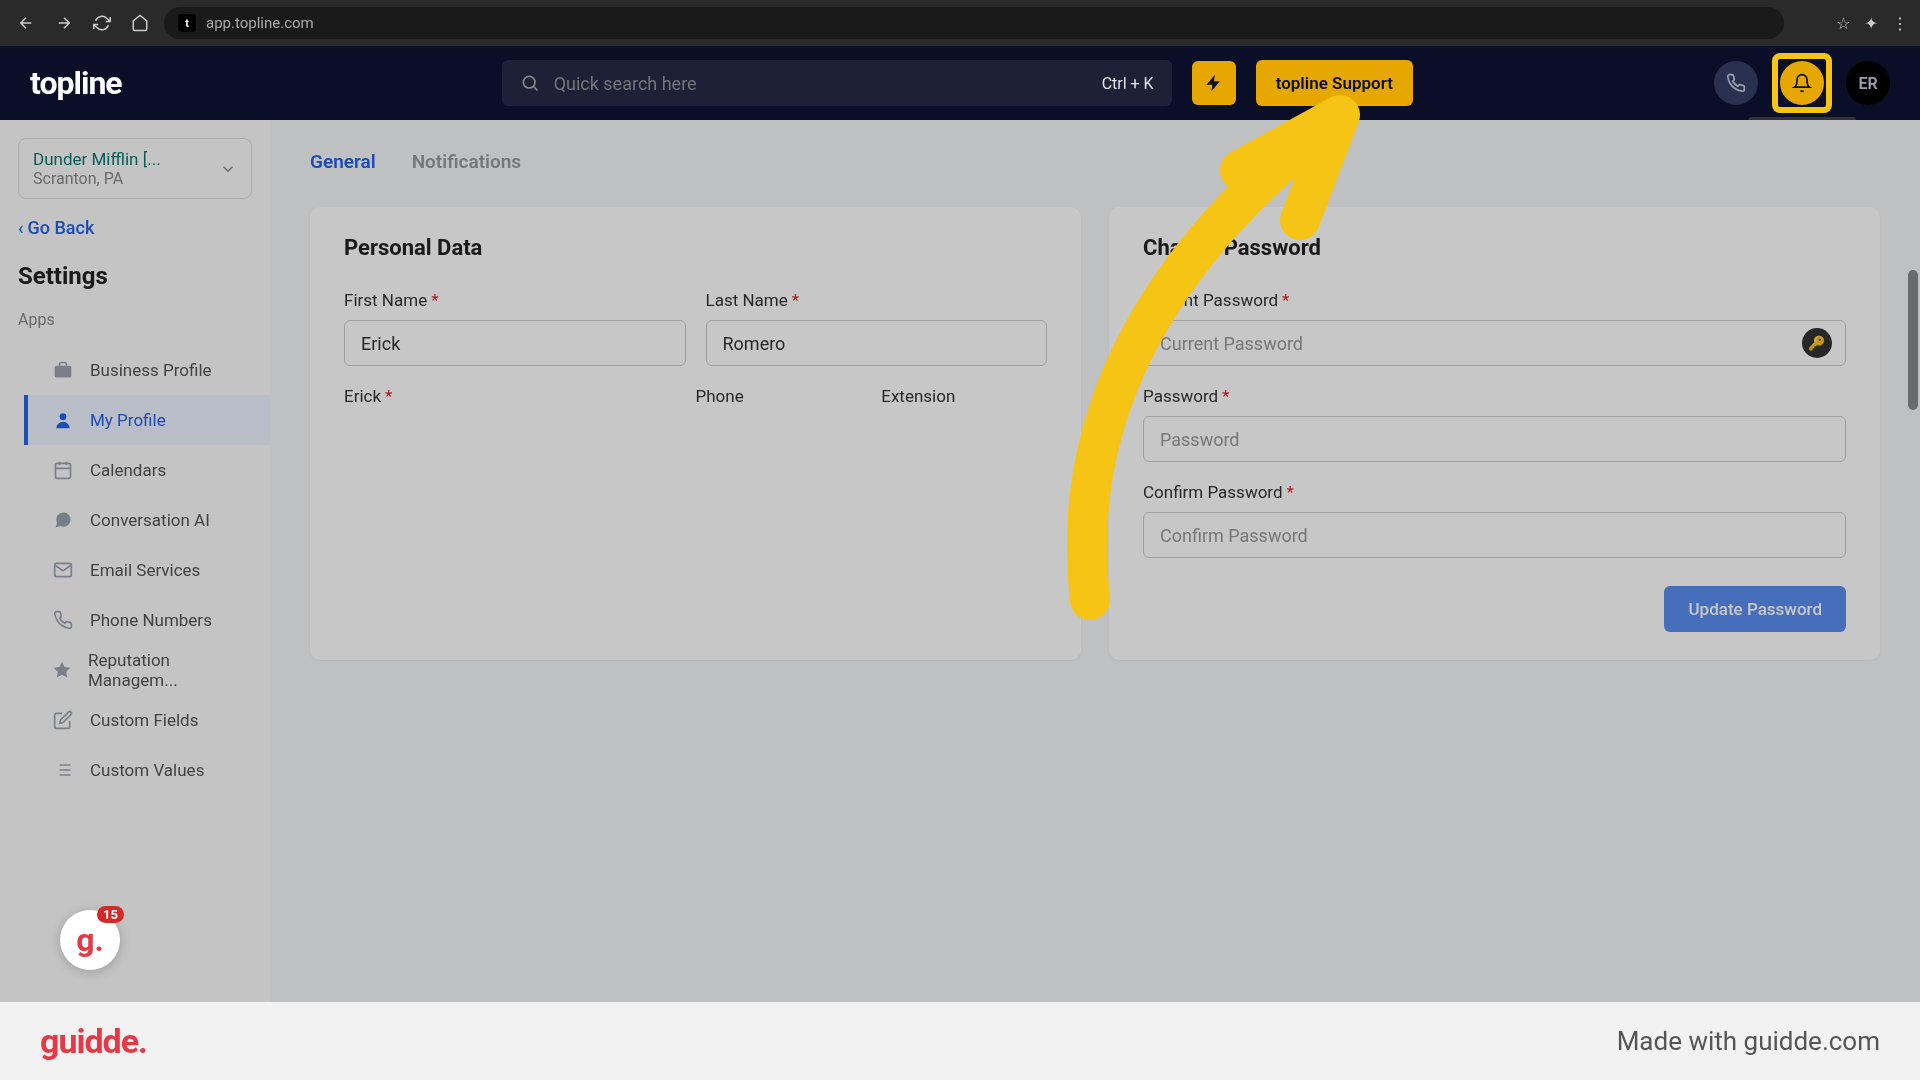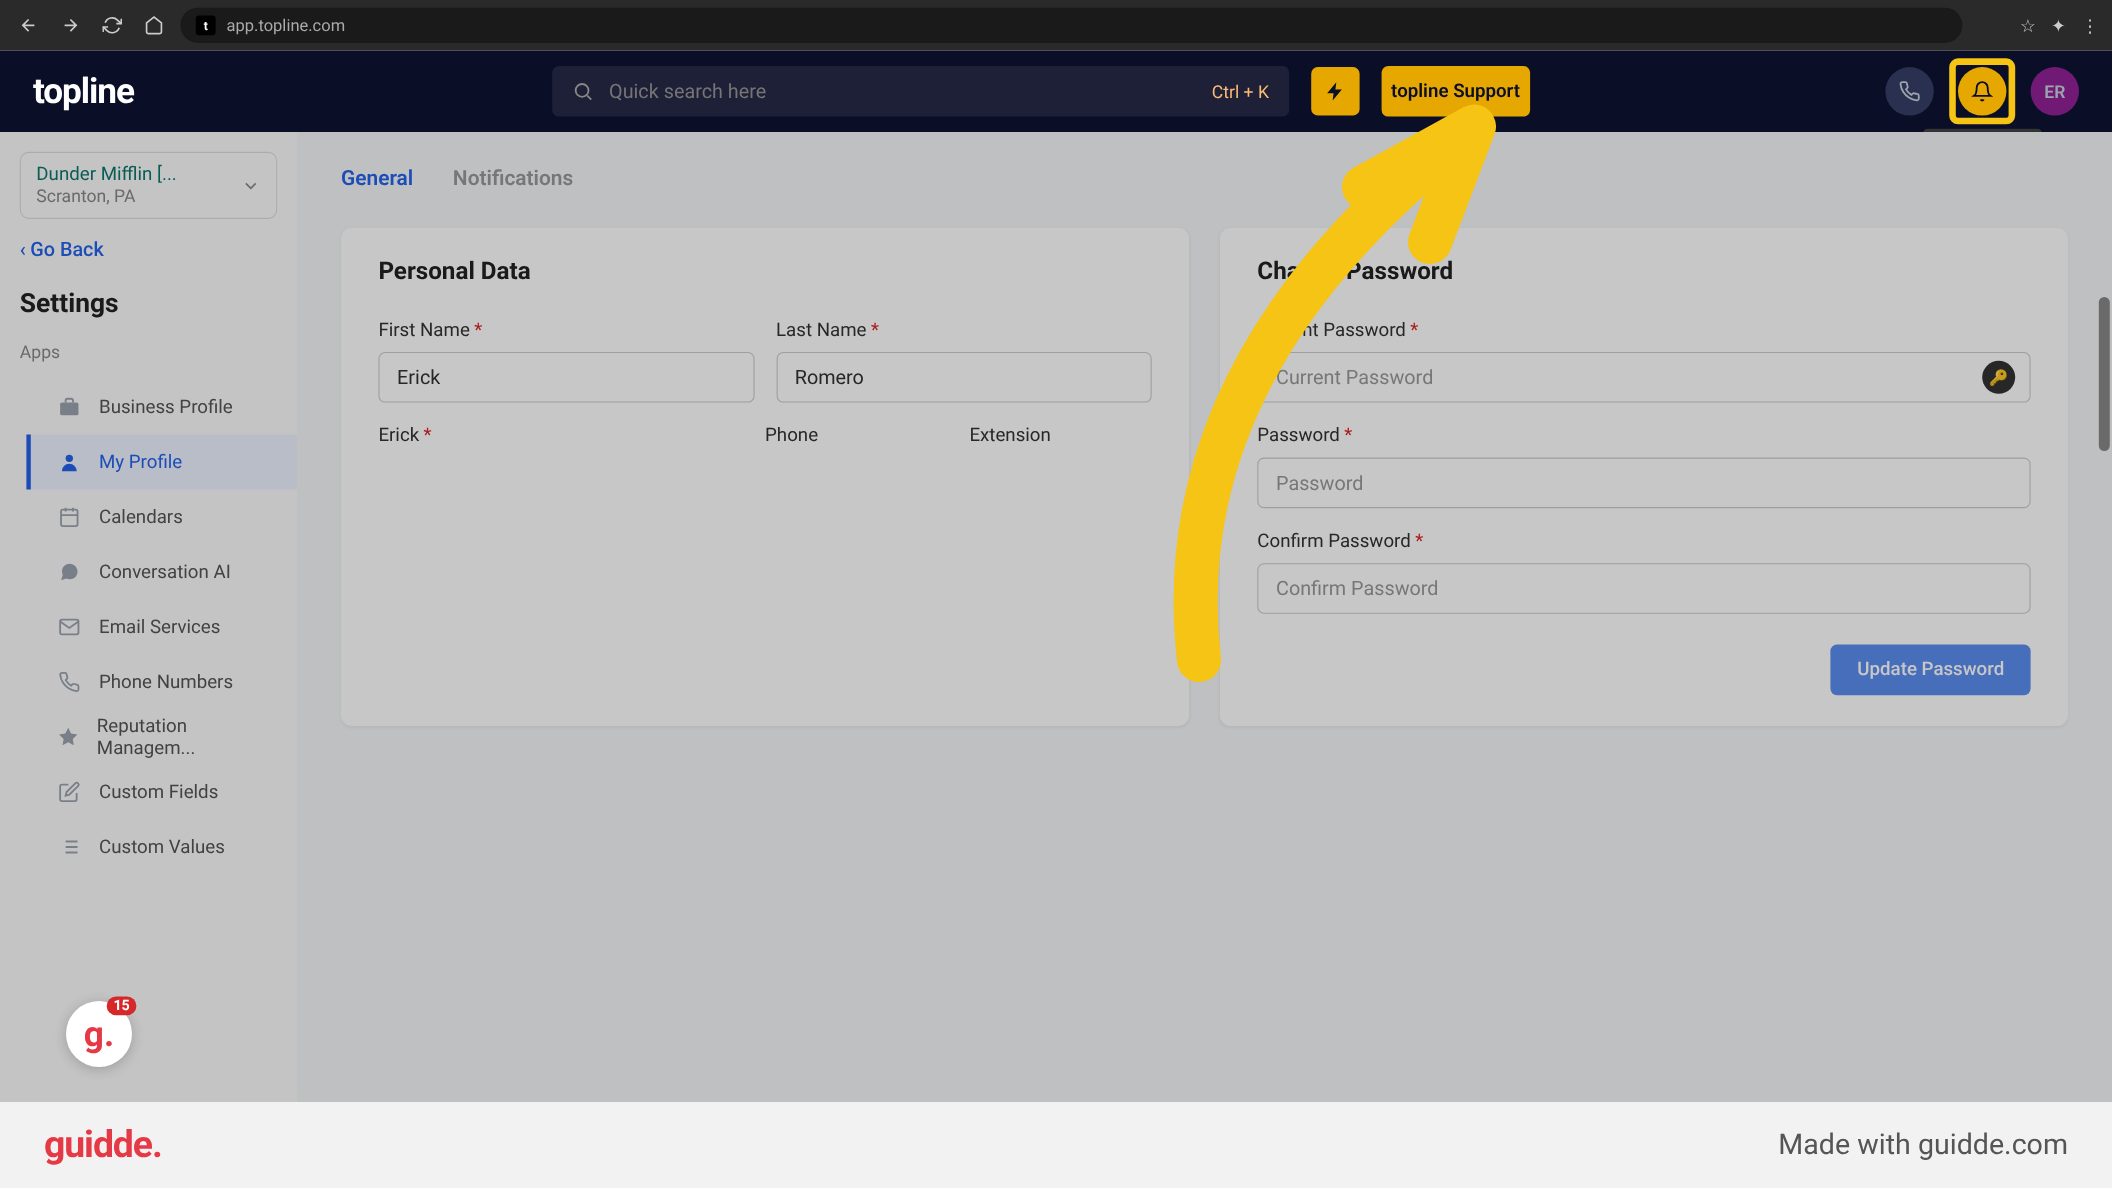--- a/index.html
+++ b/index.html
@@ -10,28 +10,28 @@
 .nav-btn { width: 28px; height: 28px; display: flex; align-items: center; justify-content: center; color: #ccc; cursor: pointer; border-radius: 50%; }
 .addr-bar { flex: 1; height: 32px; background: #1a1a1a; border-radius: 16px; display: flex; align-items: center; padding: 0 14px; gap: 10px; color: #aaa; font-size: 15px; max-width: 1620px; }
 .addr-icon { width: 18px; height: 18px; background: #000; border-radius: 3px; display: flex; align-items: center; justify-content: center; color: #fff; font-size: 11px; font-weight: bold; }
 .chrome-right { display: flex; align-items: center; gap: 14px; color: #ccc; margin-left: auto; }
 
 
 .topbar { height: 74px; background: #0a0e27; display: flex; align-items: center; padding: 0 30px; gap: 20px; }
 .logo { color: #fff; font-size: 32px; font-weight: 700; letter-spacing: -1px; }
 .search-wrap { flex: 1; max-width: 670px; margin-left: 360px; height: 46px; background: rgba(255,255,255,0.08); border-radius: 6px; display: flex; align-items: center; padding: 0 18px; gap: 14px; color: #888; }
 .search-wrap input { flex: 1; background: transparent; border: none; color: #22c55e; font-size: 18px; outline: none; }
-.kbd { color: #fdba74; font-size: 16px; }
+.kbd { color: #e5e5e5; font-size: 16px; }
 .bolt-btn { width: 44px; height: 44px; background: #e6a800; border-radius: 6px; display: flex; align-items: center; justify-content: center; color: #0a0e27; font-size: 20px; }
-.support-btn { height: 46px; background: #e6a800; color: #0a0e27; font-size: 17px; font-weight: 600; padding: 0 9px; border-radius: 6px; display: flex; align-items: center; }
+.support-btn { height: 46px; background: #e6a800; color: #0a0e27; font-size: 17px; font-weight: 600; padding: 0 20px; border-radius: 6px; display: flex; align-items: center; }
 .topbar-right { margin-left: auto; display: flex; align-items: center; gap: 14px; }
 .icon-circle { width: 44px; height: 44px; border-radius: 50%; background: #2a3050; display: flex; align-items: center; justify-content: center; color: #9ca3af; position: relative; }
 .icon-circle.bell-active { background: #e6a800; color: #0a0e27; }
 .bell-highlight { border: 6px solid #f5c415; border-radius: 8px; padding: 2px; position: relative; }
-.avatar-circle { width: 44px; height: 44px; border-radius: 50%; background: #701a75; display: flex; align-items: center; justify-content: center; color: #9ca3af; font-size: 16px; font-weight: 600; }
+.avatar-circle { width: 44px; height: 44px; border-radius: 50%; background: #000000; display: flex; align-items: center; justify-content: center; color: #9ca3af; font-size: 16px; font-weight: 600; }
 .tooltip { position: absolute; top: 58px; left: 50%; transform: translateX(-50%); background: #333; color: #ddd; font-size: 14px; padding: 8px 14px; border-radius: 4px; white-space: nowrap; }
 
 
 .app-body { display: flex; height: calc(100% - 120px - 78px); background: #f5f6f8; position: relative; }
 .dim-overlay { position: absolute; inset: 0; background: rgba(0,0,0,0.22); z-index: 5; pointer-events: none; }
 .sidebar { width: 270px; background: #fcfcfd; padding: 18px 0; overflow-y: auto; }
 .org-select { margin: 0 18px 18px; padding: 10px 14px; border: 1px solid #ddd; border-radius: 8px; display: flex; align-items: center; justify-content: space-between; cursor: pointer; }
 .org-name { font-size: 17px; font-weight: 400; color: #0f766e; }
 .org-loc { font-size: 16px; color: #888; }
 .go-back { margin: 8px 18px 24px; color: #2563eb; font-size: 18px; font-weight: 500; cursor: pointer; display: flex; align-items: center; gap: 4px; }

